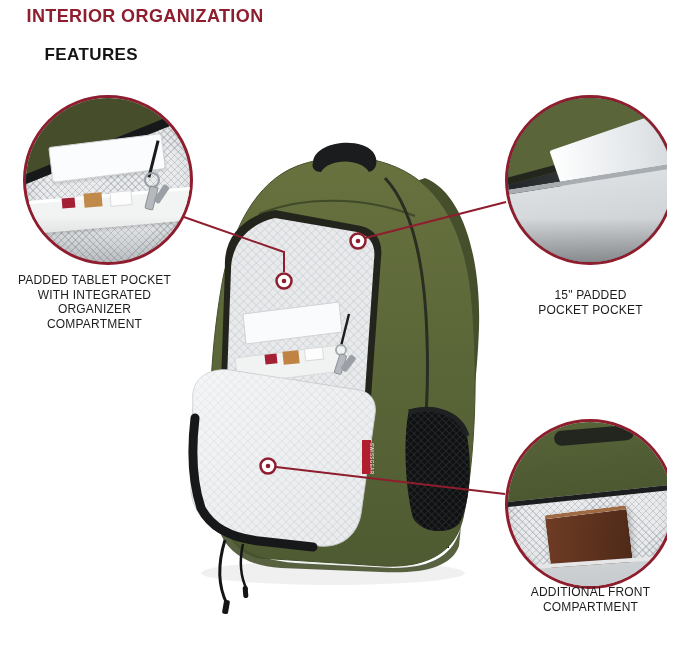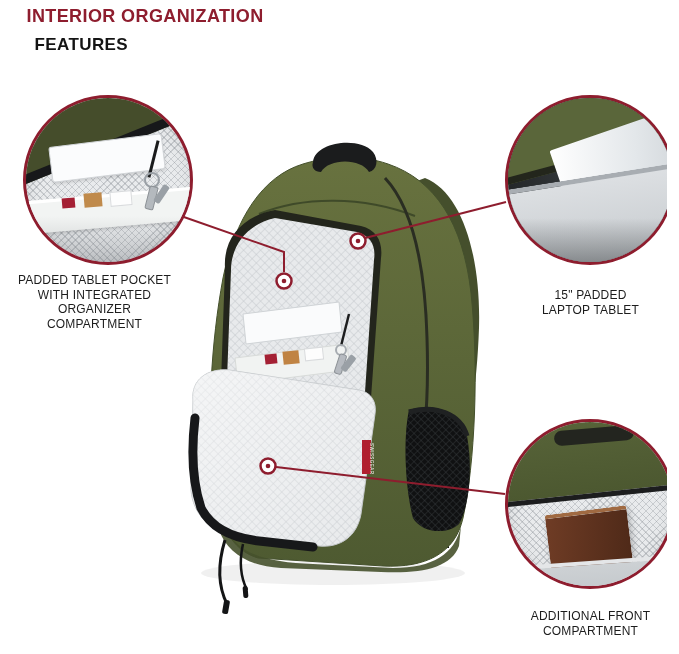--- a/index.html
+++ b/index.html
@@ -3,30 +3,30 @@
 <meta charset="utf-8">
 <style>
   html,body{margin:0;padding:0;background:#ffffff;}
   .canvas{
     position:relative;width:654px;height:654px;background:#ffffff;overflow:hidden;
     font-family:"Liberation Sans", sans-serif;margin:0 auto;
   }
   
   .title1{position:absolute;left:14px;top:6px;margin:0;font-size:18px;font-weight:bold;
     letter-spacing:.4px;color:#8e1d2e;z-index:5;}
-  .title2{position:absolute;left:14px;top:27px;margin:8px;font-size:17px;font-weight:bold;
+  .title2{position:absolute;left:14px;top:27px;margin:18px;font-size:17px;font-weight:bold;
     letter-spacing:.4px;color:#141414;z-index:5;}
 
   
   .feature-label{position:absolute;text-align:center;font-size:12px;line-height:14.5px;
     color:#1c1c1c;letter-spacing:.2px;z-index:4;}
   .feature-label span{display:block;}
   .lbl-1{left:-2px;top:273px;width:168px;}
   .lbl-2{left:494px;top:288px;width:168px;}
-  .lbl-3{left:494px;top:585px;width:168px;margin-top:24px;}
+  .lbl-3{left:494px;top:585px;width:168px;}
 
   
   .callout{position:absolute;width:170px;height:170px;box-sizing:border-box;border-radius:50%;
     border:3px solid #8e1d2e;overflow:hidden;background:#e9ebed;z-index:3;
     box-shadow:inset 0 0 18px rgba(0,0,0,.08);}
   .c1{left:10px;top:95px;}
   .c2{left:492px;top:95px;}
   .c3{left:492px;top:419px;}
   .callout *{position:absolute;}
 
@@ -200,20 +200,20 @@
   </div>
 
   <div class="feature-label lbl-1">
     <span>PADDED TABLET POCKET</span>
     <span>WITH INTEGRATED</span>
     <span>ORGANIZER</span>
     <span>COMPARTMENT</span>
   </div>
   <div class="feature-label lbl-2">
     <span>15" PADDED</span>
-    <span>LAPTOP TABLET</span>
+    <span>POCKET POCKET</span>
   </div>
   <div class="feature-label lbl-3">
     <span>ADDITIONAL FRONT</span>
     <span>COMPARTMENT</span>
   </div>
 
 </div>
 
 </body></html>

